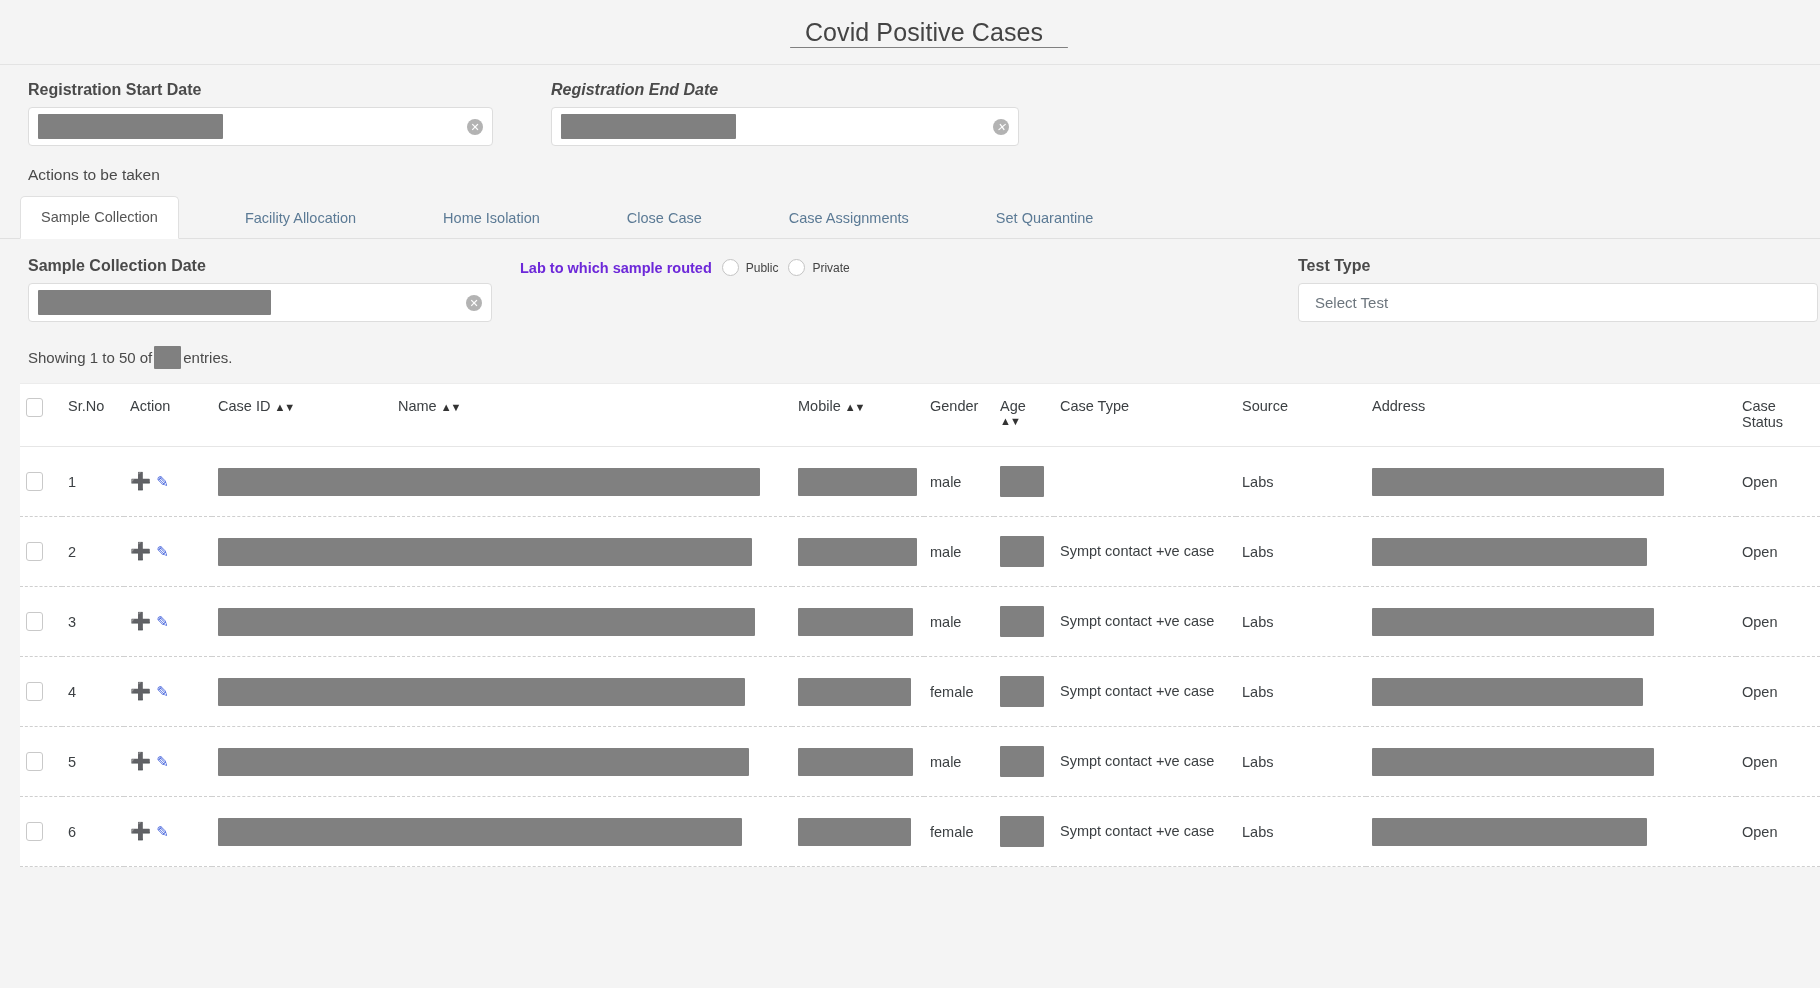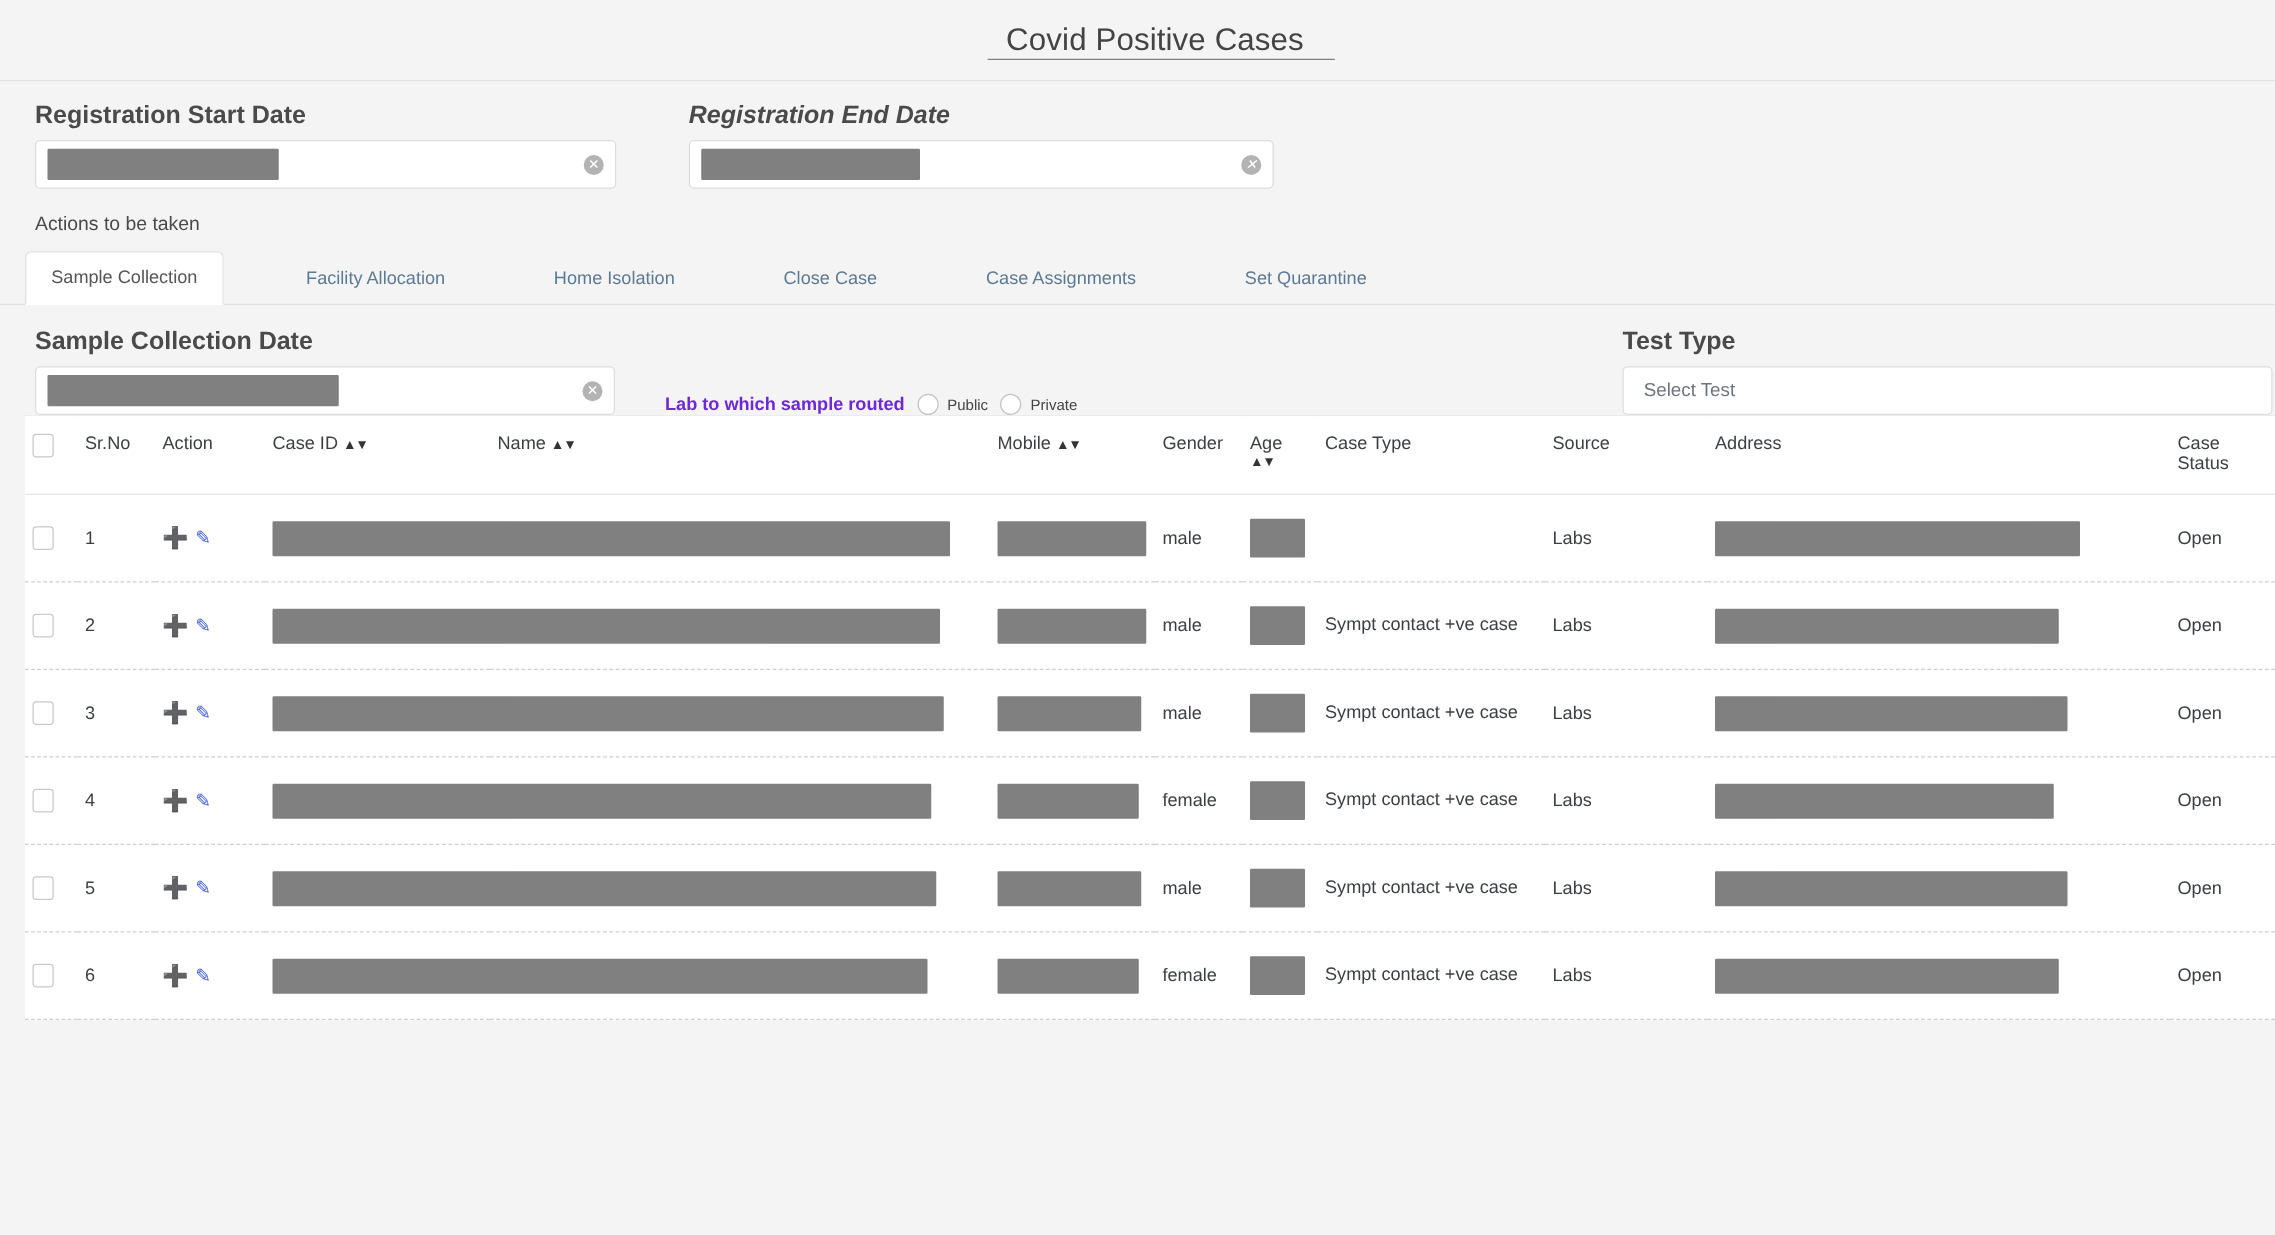--- a/index.html
+++ b/index.html
@@ -53,21 +53,21 @@
   }
 
   
   .filters {
     padding: 16px 0 0 28px;
     display: flex;
   }
   .field-group { width: 502px; }
   .field-group.second { margin-left: 21px; font-style: italic; }
   .field-label {
-    font-size: 20px;
+    font-size: 16px;
     font-weight: bold;
     color: #4a4a4a;
     margin-bottom: 8px;
     display: block;
   }
   .date-input {
     position: relative;
     box-sizing: border-box;
     height: 39px;
     background: #fff;
@@ -127,24 +127,23 @@
   .tab.active {
     background: #fff;
     border-color: #e0e0e0;
     border-bottom: 1px solid #fff;
     color: #555;
   }
 
   
   .collection-row {
     display: flex;
-    align-items: flex-end;
+    align-items: flex-start;
     padding: 18px 0 0 28px;
     position: relative;
-    gap: 12px;
   }
   .col-date { width: 492px; }
   .lab-block {
     margin-left: 0;
     padding-top: 2px;
     display: flex;
     align-items: center;
     white-space: nowrap;
   }
   .lab-label {
@@ -347,20 +346,25 @@
       <span class="radio"></span>
       <span class="radio-text">Private</span>
     </div>
 
     <div class="testtype-block">
       <label class="field-label">Test Type</label>
       <div class="select-box">Select Test</div>
     </div>
   </div>
 
+  <div class="showing">
+    <span>Showing 1 to 50 of</span>
+    <span class="redact"></span>
+    <span>entries.</span>
+  </div>
 
   <div class="table-wrap">
     <table class="data">
       <colgroup>
         <col class="c-chk">
           <col class="c-srno">
           <col class="c-action">
           <col class="c-caseid">
         <col class="c-name">
           <col class="c-mobile">

